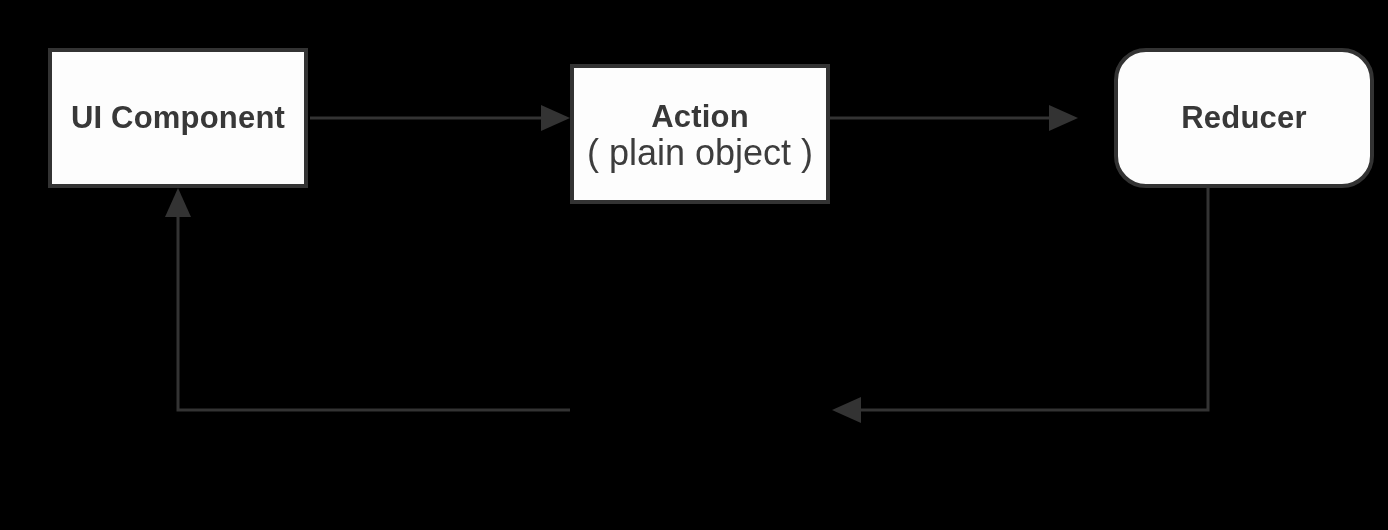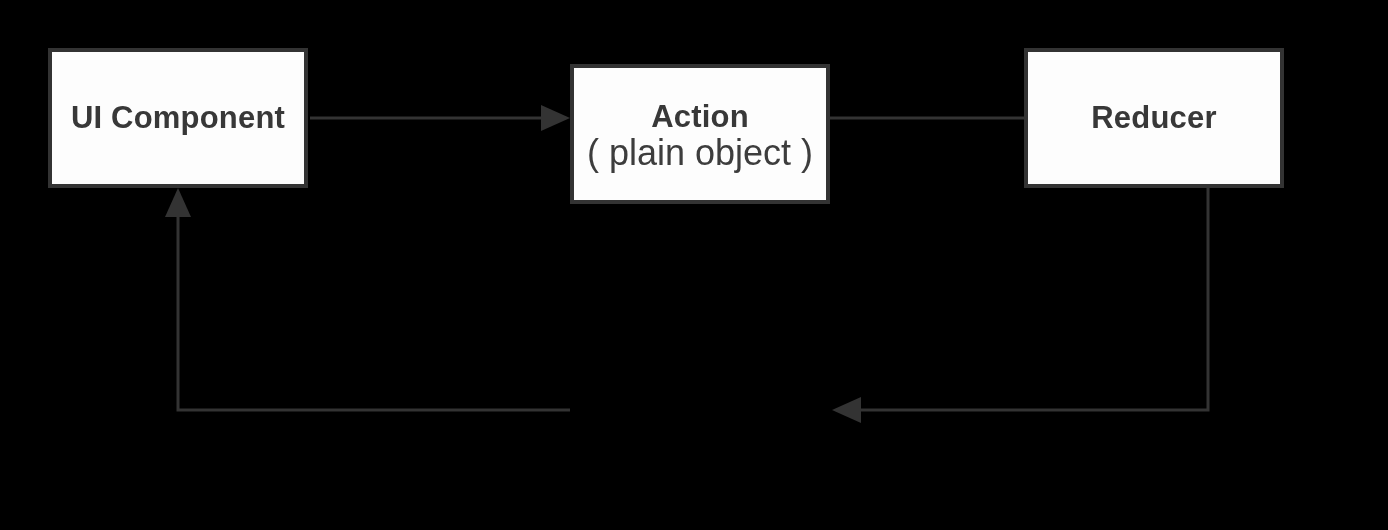--- a/index.html
+++ b/index.html
@@ -45,21 +45,21 @@
     letter-spacing: 0.2px;
   }
   .node .sublabel {
     font-size: 36px;
     font-weight: 400;
     line-height: 35px;
     color: #3d3d3d;
   }
   .node-ui      { left: 48px;   top: 48px;  }
   .node-action  { left: 570px;  top: 64px;  }
-  .node-reducer { left: 1024px; top: 48px;  }
+  .node-reducer { left: 1114px; top: 48px; border-radius: 32px;  }
   .node-state   { left: 570px;  top: 340px; }
 
   .edge-line {
     stroke: #333333;
     stroke-width: 3;
     fill: none;
   }
   .edge-head {
     fill: #333333;
     stroke: none;

